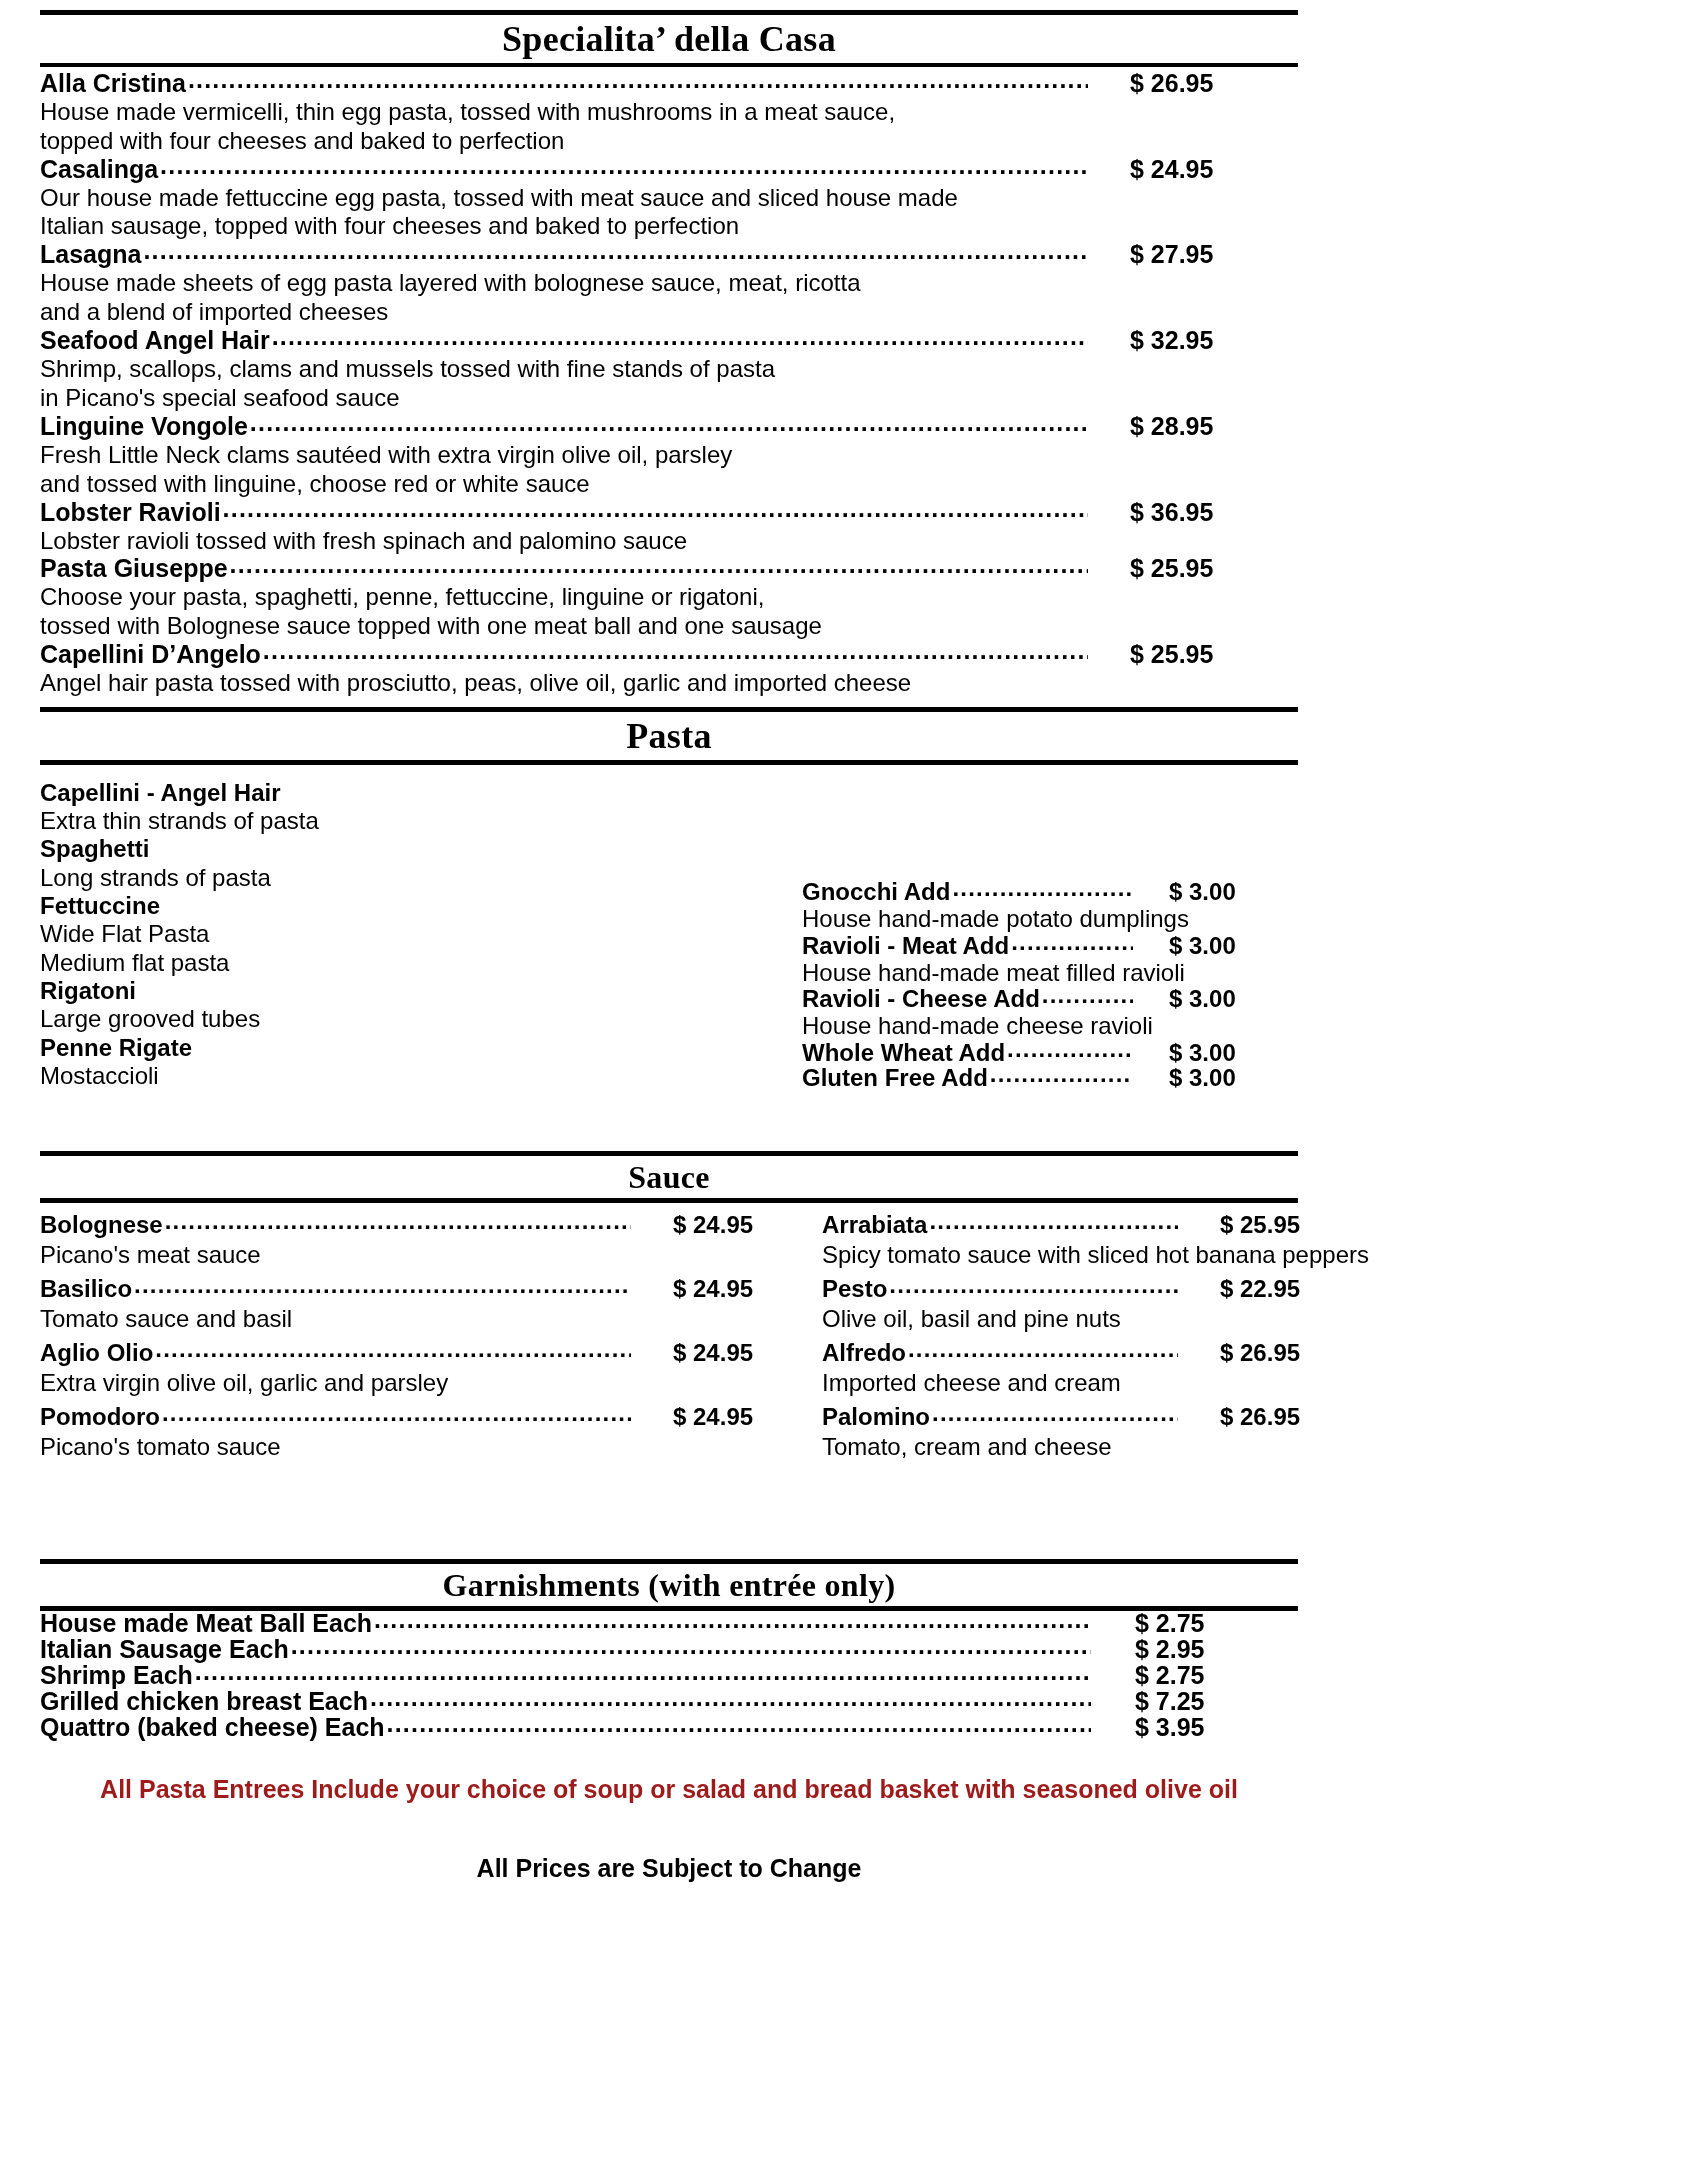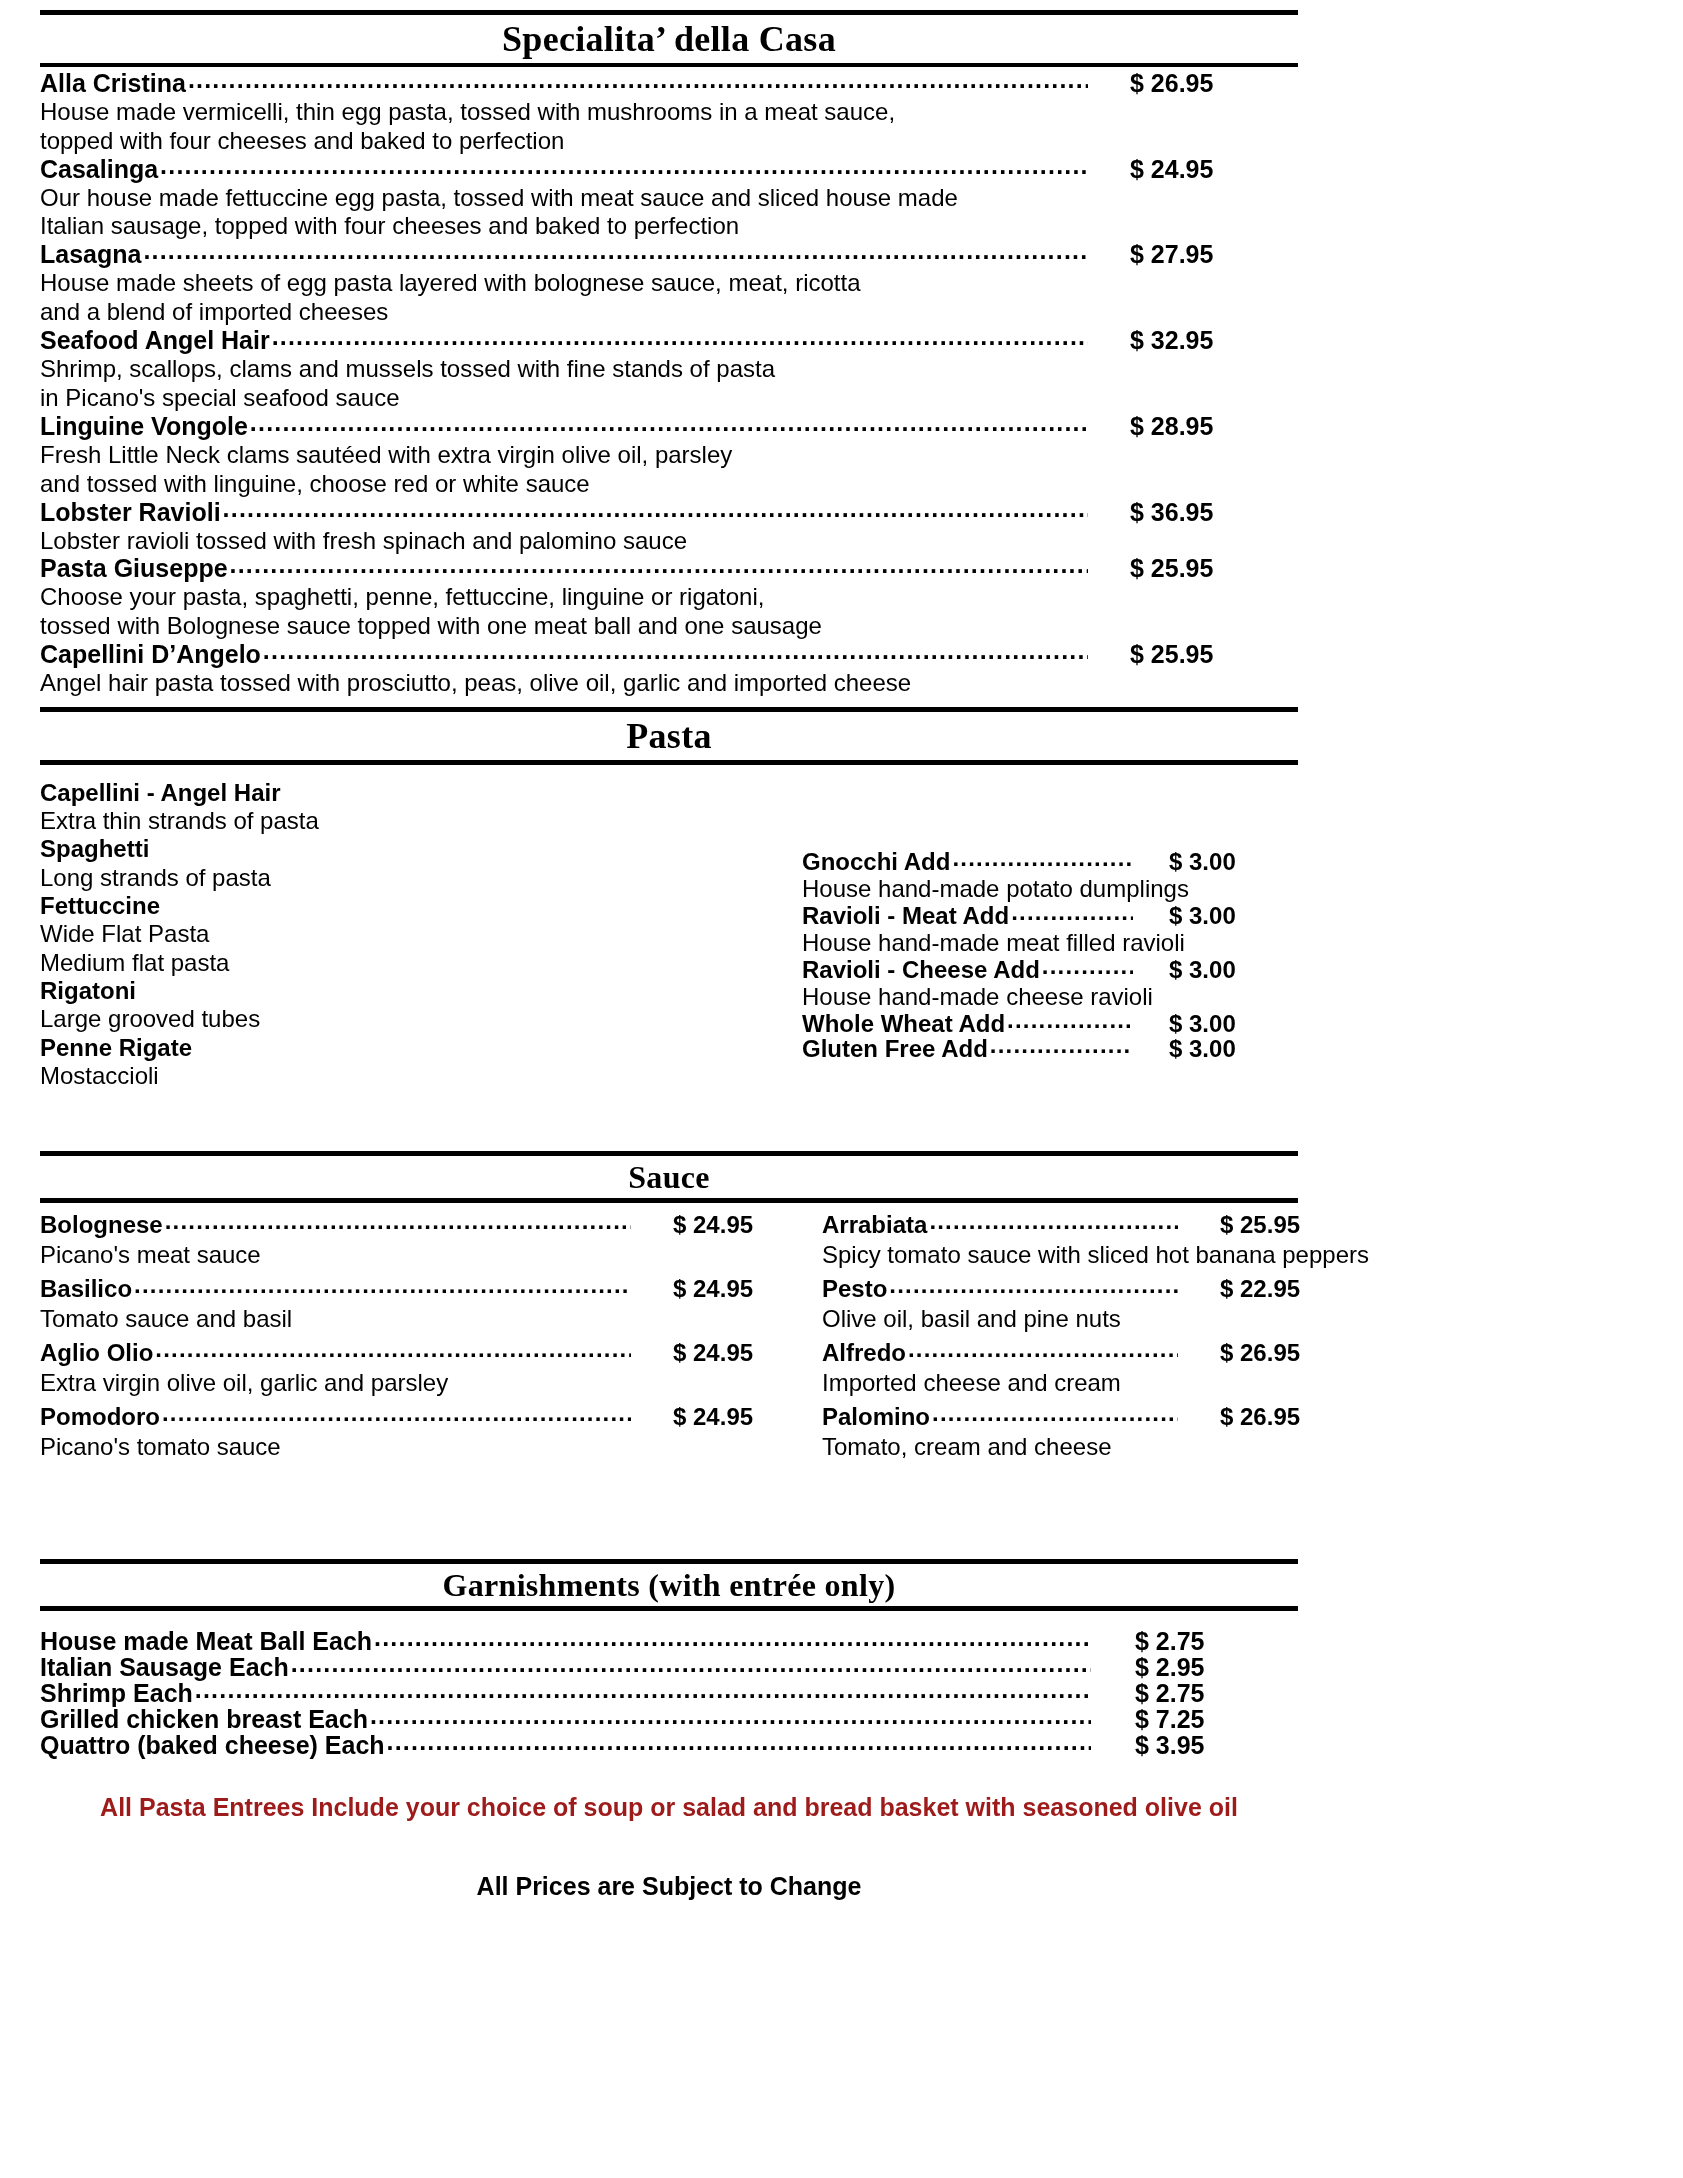--- a/index.html
+++ b/index.html
@@ -110,21 +110,21 @@
     width: 168px;
     padding-left: 40px;
   }
   .spec-item .desc { font-size: 24px; margin-top: 3px; }
   .spec-item .desc + .desc { margin-top: 2px; }
 
   
   .two-col {
     display: flex;
     width: 100%;
-    align-items: center;
+    align-items: flex-end;
   }
   .col-left { flex: 0 0 762px; padding-top: 14px; }
   .col-right { flex: 1 1 auto; padding-top: 55px; }
 
   .pasta-type .tname {
     font-weight: bold;
     font-size: 24px;
     line-height: 1.18;
   }
   .pasta-type .tdesc {
@@ -153,21 +153,21 @@
     width: 149px;
     padding-left: 40px;
   }
   .sauce-col-r .sauce-item .row .price {
     width: 149px;
     padding-left: 40px;
   }
   .sauce-item .desc { margin-top: 5px; }
 
   
-  .garnish-list { padding-top: 18px; }
+  .garnish-list { padding-top: 0; }
   .garnish-row { margin-bottom: 1px; }
   .garnish-row .row .name,
   .garnish-row .row .leader::after,
   .garnish-row .row .price { font-size: 25px; }
   .garnish-row .row .price {
     width: 163px;
     padding-left: 42px;
   }
 
   

